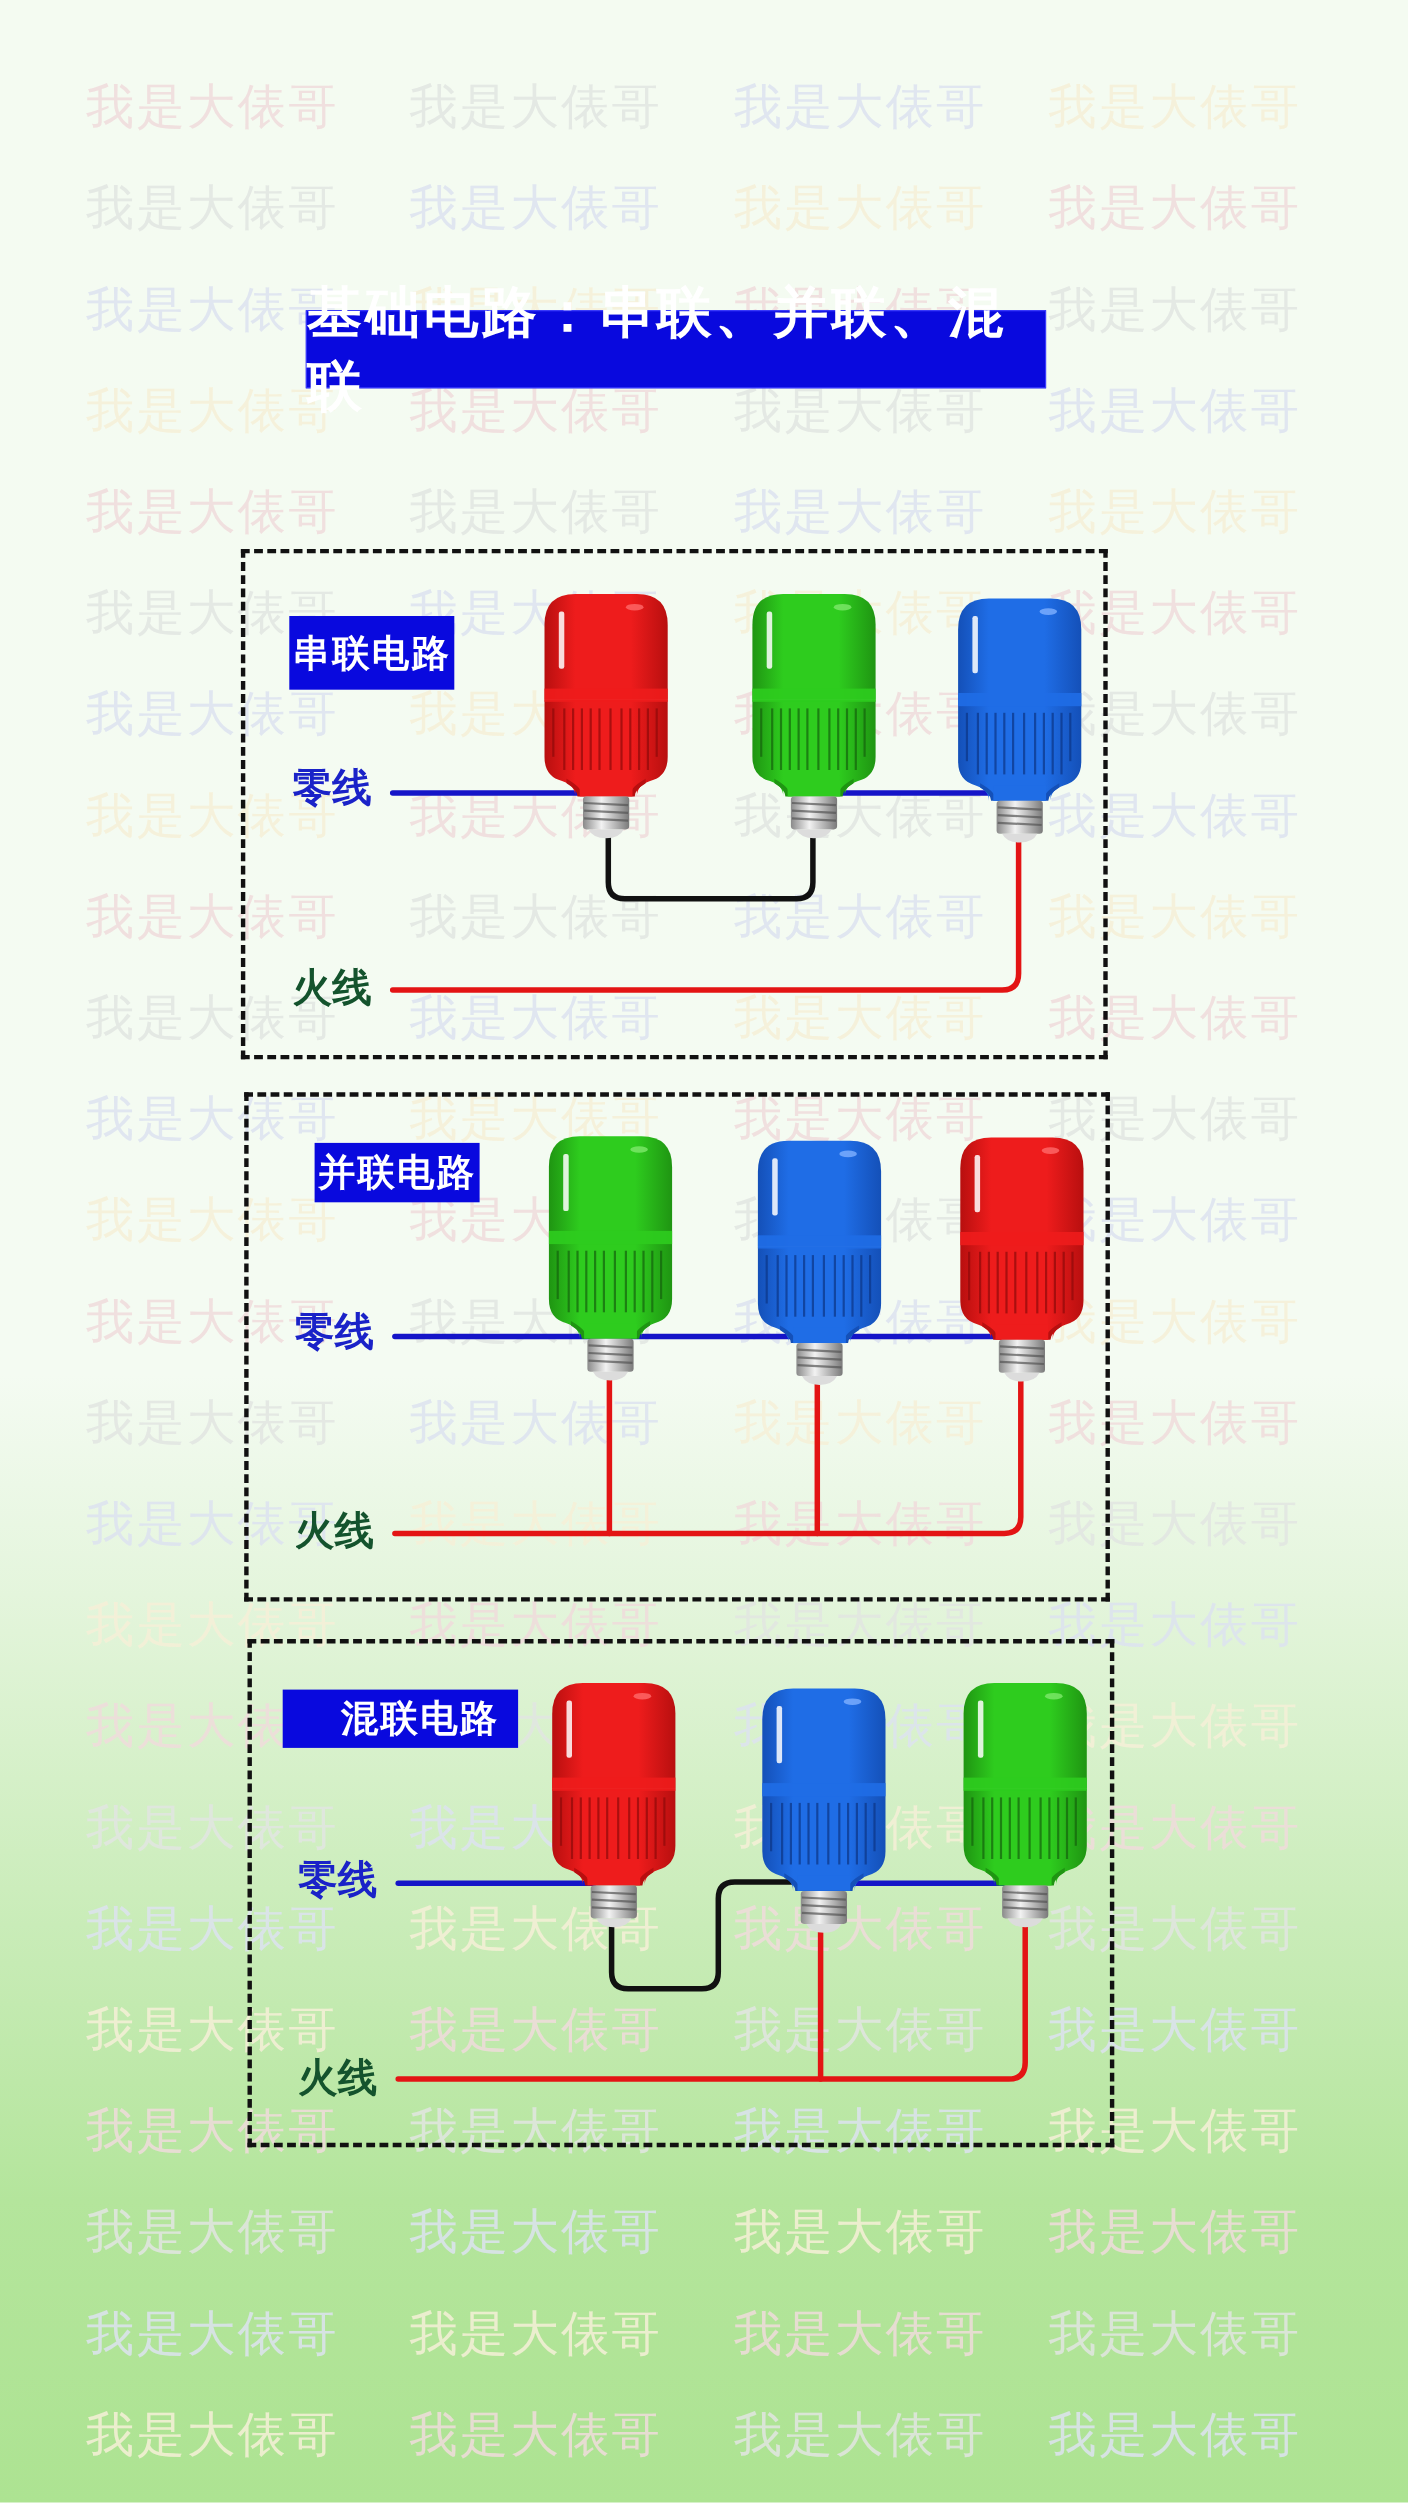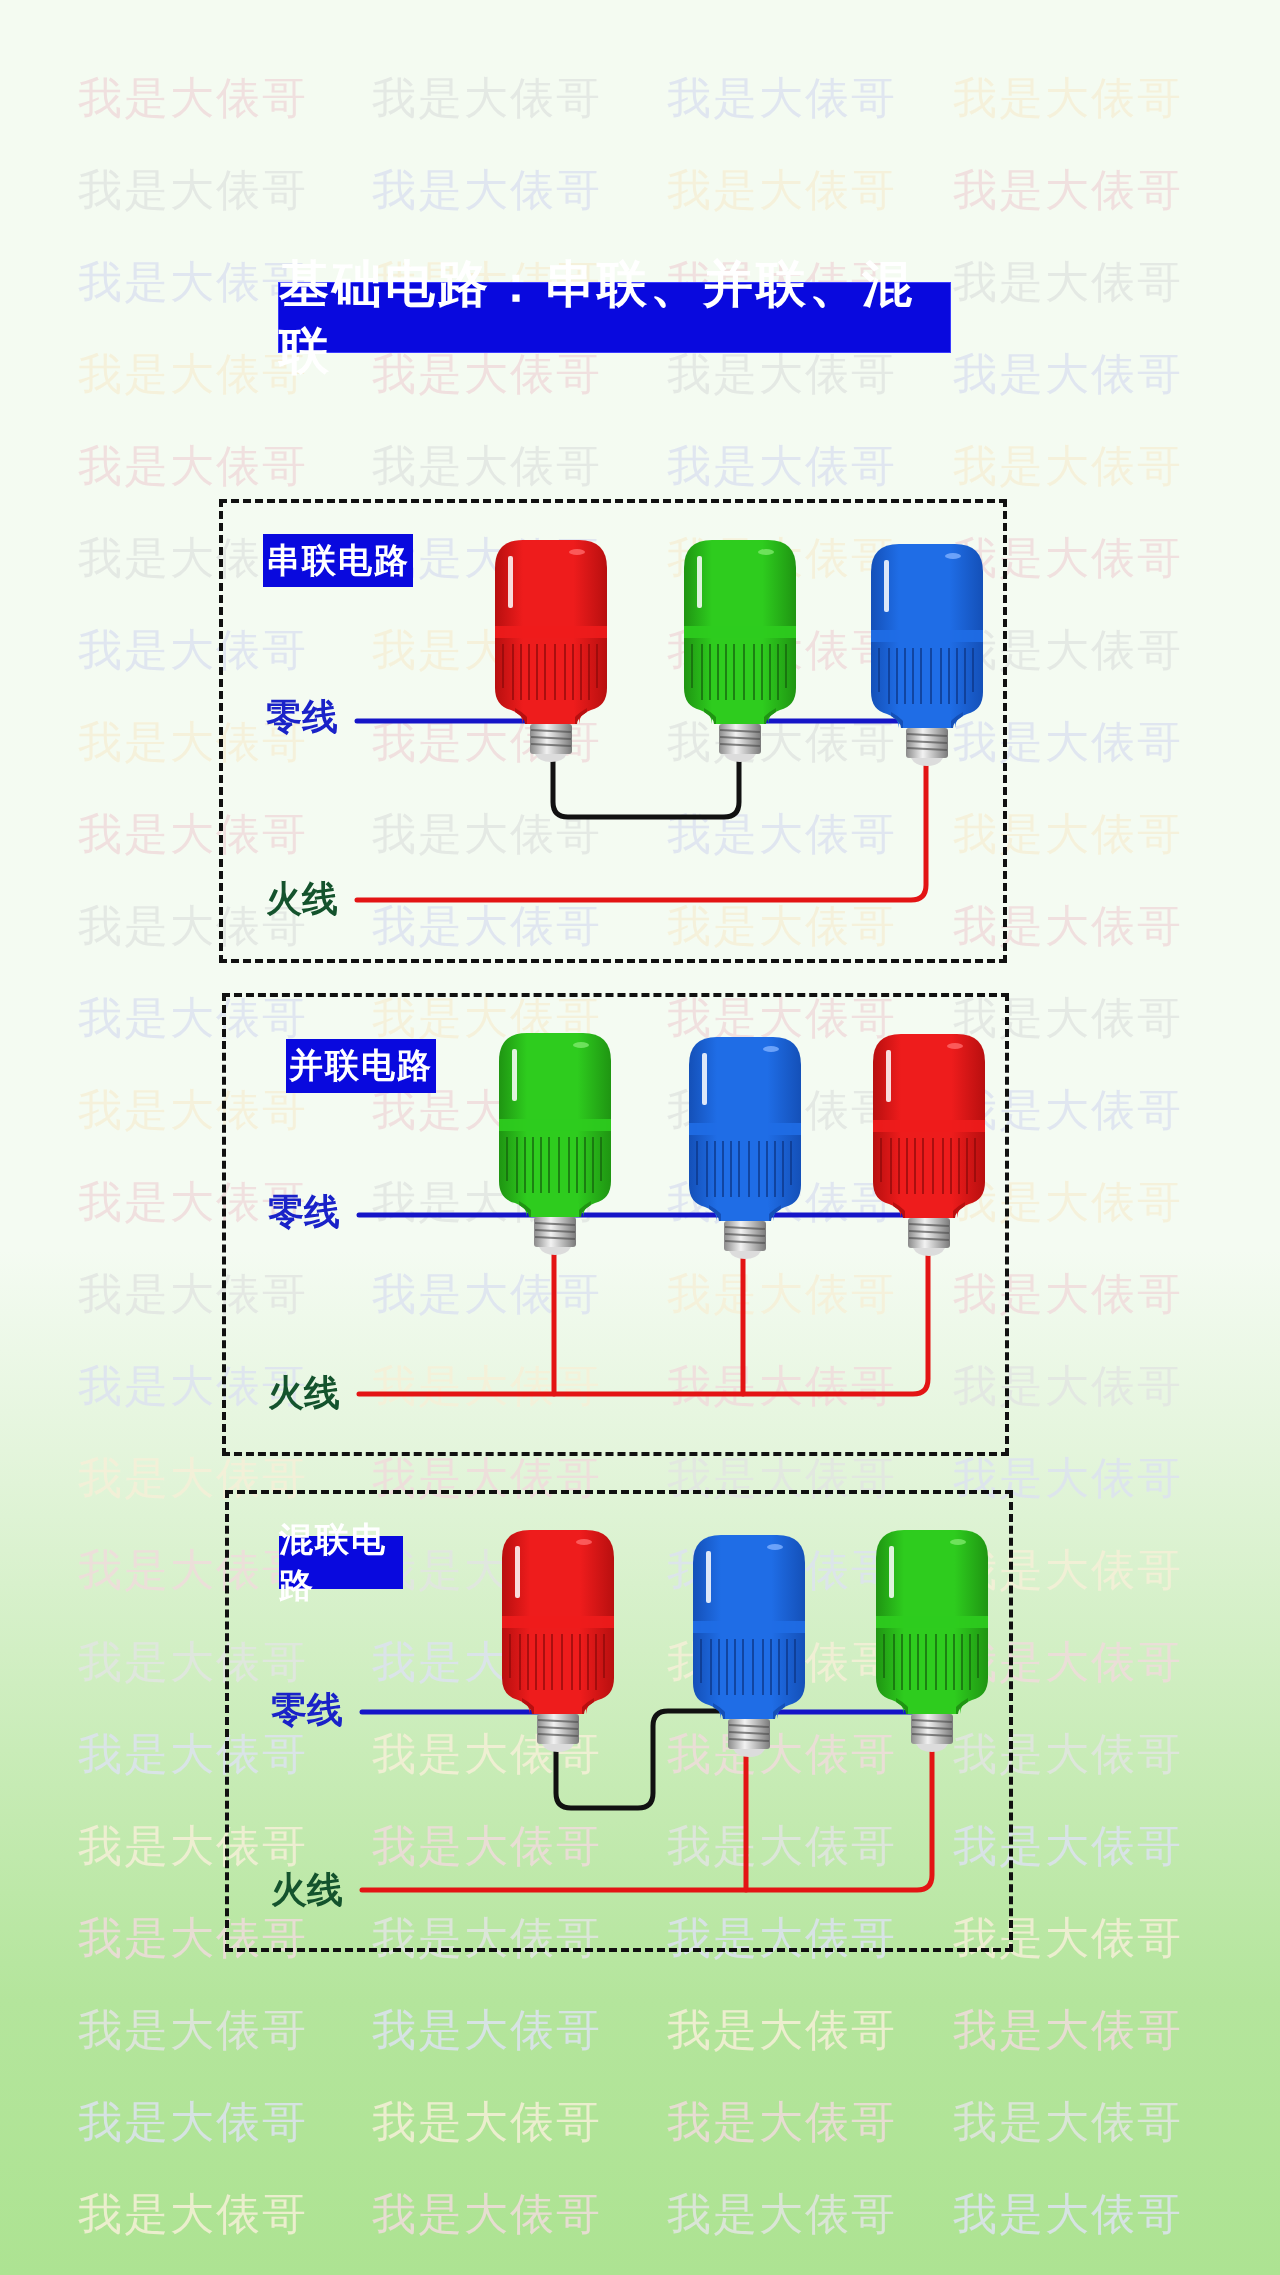--- a/index.html
+++ b/index.html
@@ -134,23 +134,23 @@
     <div class="wm" style="left: 667px; top: 2174px; color: rgb(226, 230, 226); opacity: 0.85;">我是大俵哥</div>
     <div class="wm" style="left: 953px; top: 2174px; color: rgb(221, 227, 240); opacity: 0.85;">我是大俵哥</div>
   </div>
 
 <div class="title">基础电路：串联、并联、混联</div>
 
 <div class="circuit" style="left:219px; top:499px; width:788px; height:464px;"></div>
 <div class="circuit" style="left:222px; top:993px; width:787px; height:463px;"></div>
 <div class="circuit" style="left:225px; top:1490px; width:788px; height:462px;"></div>
 
-<div class="label-box" style="left:263px; top:534px; width:150px; height:53px;">串联电路</div>
+<div class="label-box" style="left:263px; top:560px; width:150px; height:67px;">串联电路</div>
 <div class="label-box" style="left:267px; top:1039px; width:150px; height:54px;margin-left:19px;">并联电路</div>
-<div class="label-box" style="left:279px; top:1536px; width:124px; height:53px;">混联电路</div>
+<div class="label-box" style="left:257px; top:1536px; width:178px; height:53px;padding-left:36px;">混联电路</div>
 
 <div class="wire-label neutral" style="left:266px; top:697px;">零线</div>
 <div class="wire-label live" style="left:266px; top:879px;">火线</div>
 <div class="wire-label neutral" style="left:268px; top:1192px;">零线</div>
 <div class="wire-label live" style="left:268px; top:1373px;">火线</div>
 <div class="wire-label neutral" style="left:271px; top:1690px;">零线</div>
 <div class="wire-label live" style="left:271px; top:1870px;">火线</div>
 
 <svg class="wires" viewBox="0 0 1280 2275">
   <g fill="none" stroke-linecap="round" stroke-linejoin="round" stroke-width="5">

